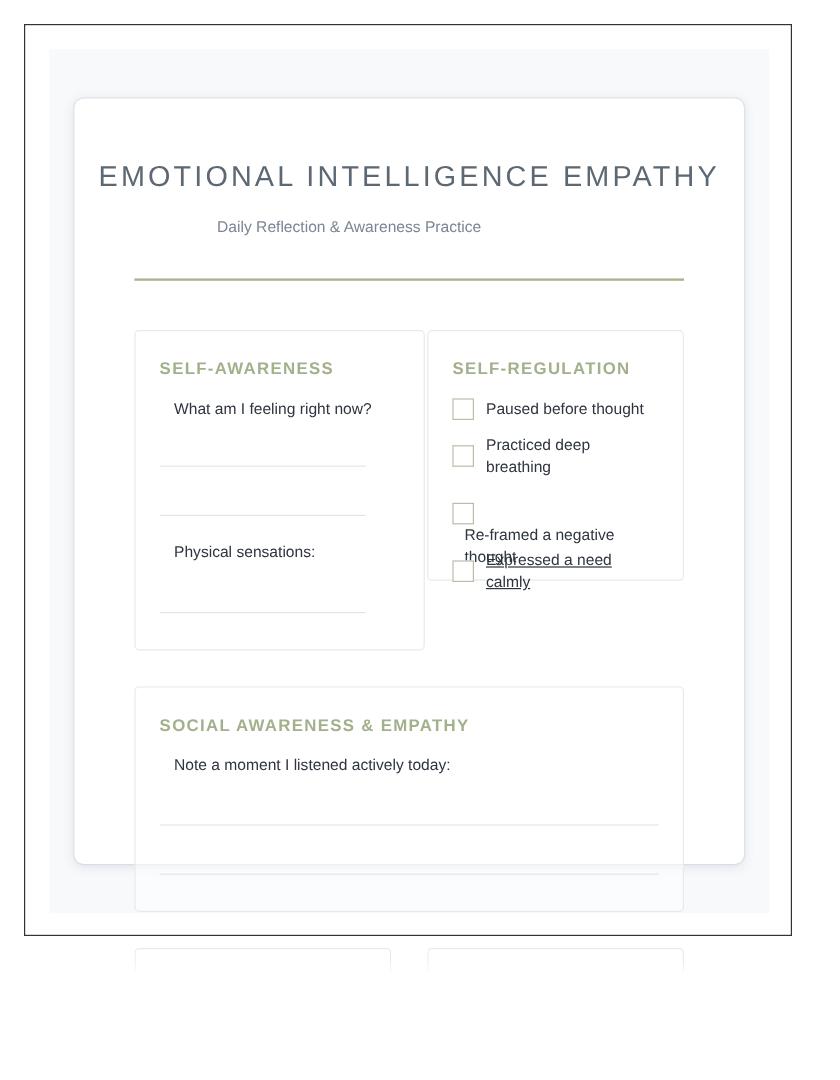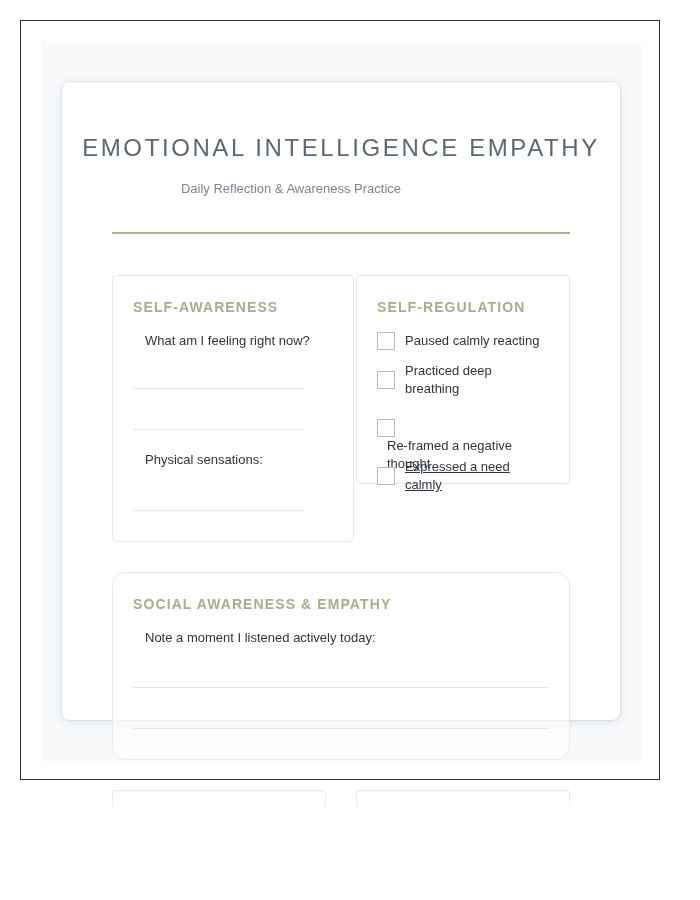--- a/index.html
+++ b/index.html
@@ -17,21 +17,21 @@
   .title { position: absolute; left: 62px; top: 134px; width: 558px; text-align: center;
            font-family: "Liberation Sans", sans-serif; font-weight: 300;
            font-size: 24px; letter-spacing: 2.6px; color: #5c6873; }
   .subtitle { position: absolute; left: 62px; top: 181px; width: 458px; text-align: center;
               font-size: 13px; color: #7b8594; font-family: "Liberation Sans", sans-serif; }
   .divider { position: absolute; left: 112px; top: 232px; width: 458px; height: 2px;
              background: #a9b491; }
 
   .section { position: absolute; background: #ffffff; border: 1px solid #e6e9ee;
              border-radius: 4px; box-sizing: border-box; }
-  .section.translucent { background: rgba(255,255,255,0.55); border-radius: 14px; }
+  .section.translucent { background: rgba(255,255,255,0.55); }
   .section-title { position: absolute; left: 20px; font-family: "Liberation Sans", sans-serif;
                    font-weight: bold; font-size: 14px; letter-spacing: 1.1px; color: #a3b08c; }
   .prompt { position: absolute; left: 32px; font-family: "Liberation Sans", sans-serif;
             font-size: 13px; color: #2f3540; }
   .write-line { position: absolute; left: 20px; height: 1px; background: #e3e6ec; }
 
   .check-item { position: absolute; left: 20px; display: flex; align-items: flex-start; width: 180px; }
   .checkbox { width: 18px; height: 18px; border: 1px solid #b8bda9; box-sizing: border-box;
               margin-top: 0px; flex: none; background: #fff; }
   .check-label { margin-left: 10px; font-family: "Liberation Sans", sans-serif; font-size: 13px;
@@ -60,21 +60,21 @@
   <div class="write-line" style="top:153px; width:172px;"></div>
   <div class="prompt" style="top:176px;">Physical sensations:</div>
   <div class="write-line" style="top:234px; width:172px;"></div>
 </div>
 
 <div class="section" style="left:356px; top:275px; width:214px; height:209px;">
   <div class="section-title" style="top:23px;">SELF-REGULATION</div>
 
   <div class="check-item" style="top:56px;">
     <span class="checkbox"></span>
-    <span class="check-label">Paused calmly reacting</span>
+    <span class="check-label">Paused before thought</span>
   </div>
   <div class="check-item" style="top:86px;">
     <span class="checkbox" style="margin-top:9px;"></span>
     <span class="check-label" style="width:110px;">Practiced deep breathing</span>
   </div>
   <div class="check-item" style="top:134px;flex-direction:column;">
     <span class="checkbox" style="margin-top:9px;"></span>
     <span class="check-label" style="width:140px;">Re-framed a negative thought</span>
   </div>
   <div class="check-item" style="top:182px;">

